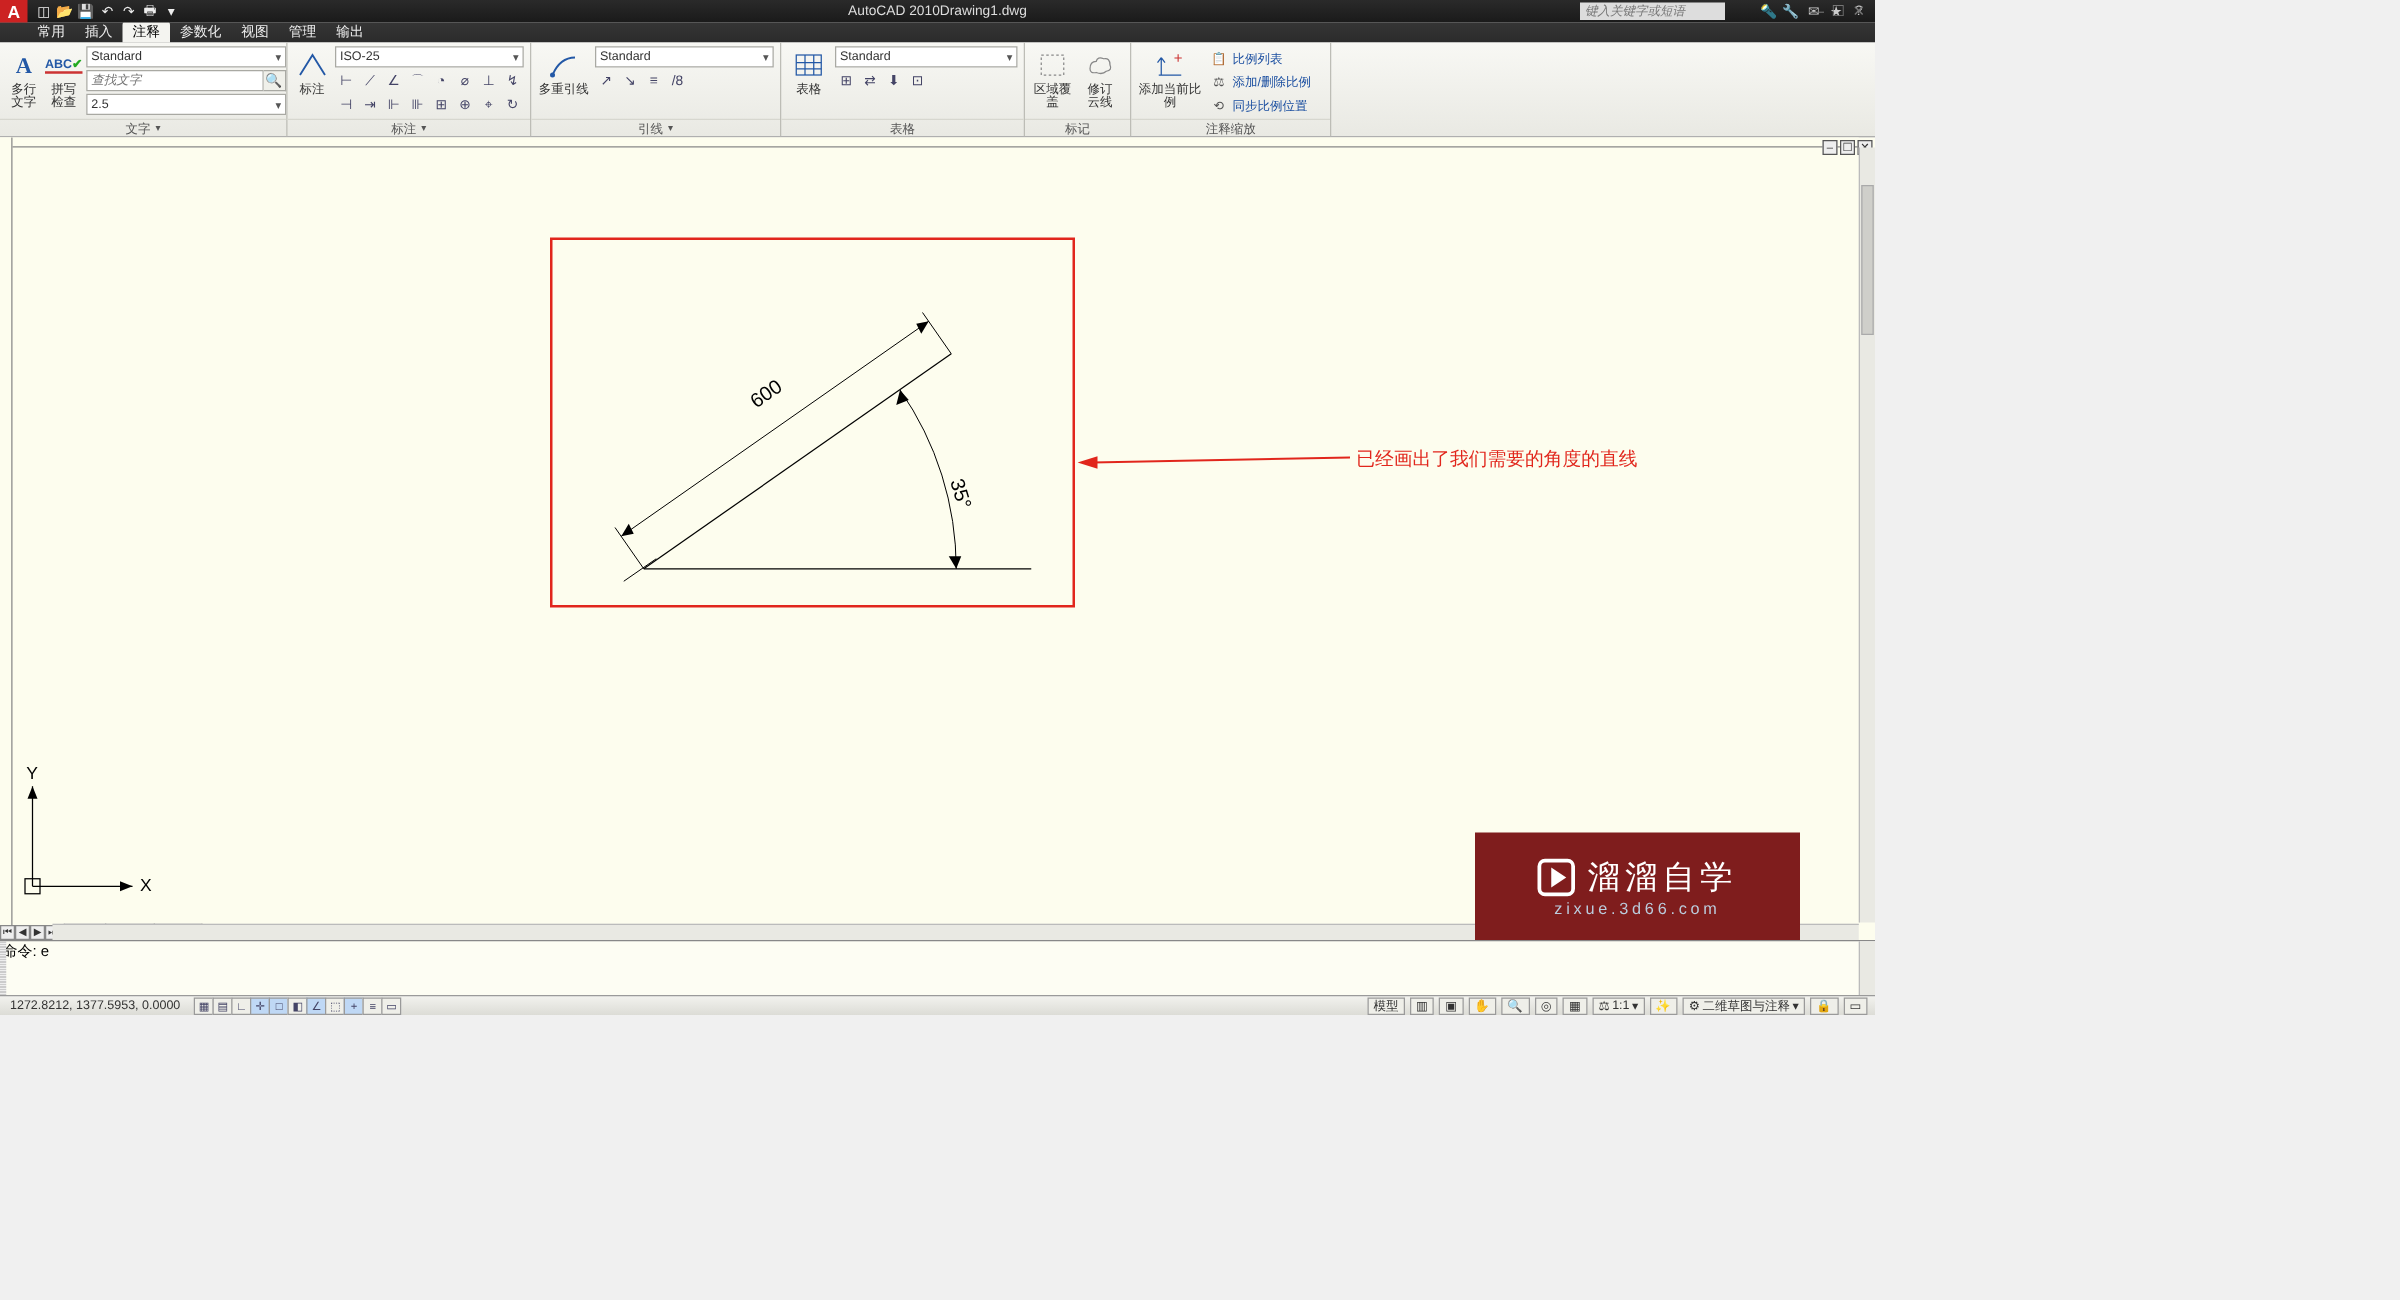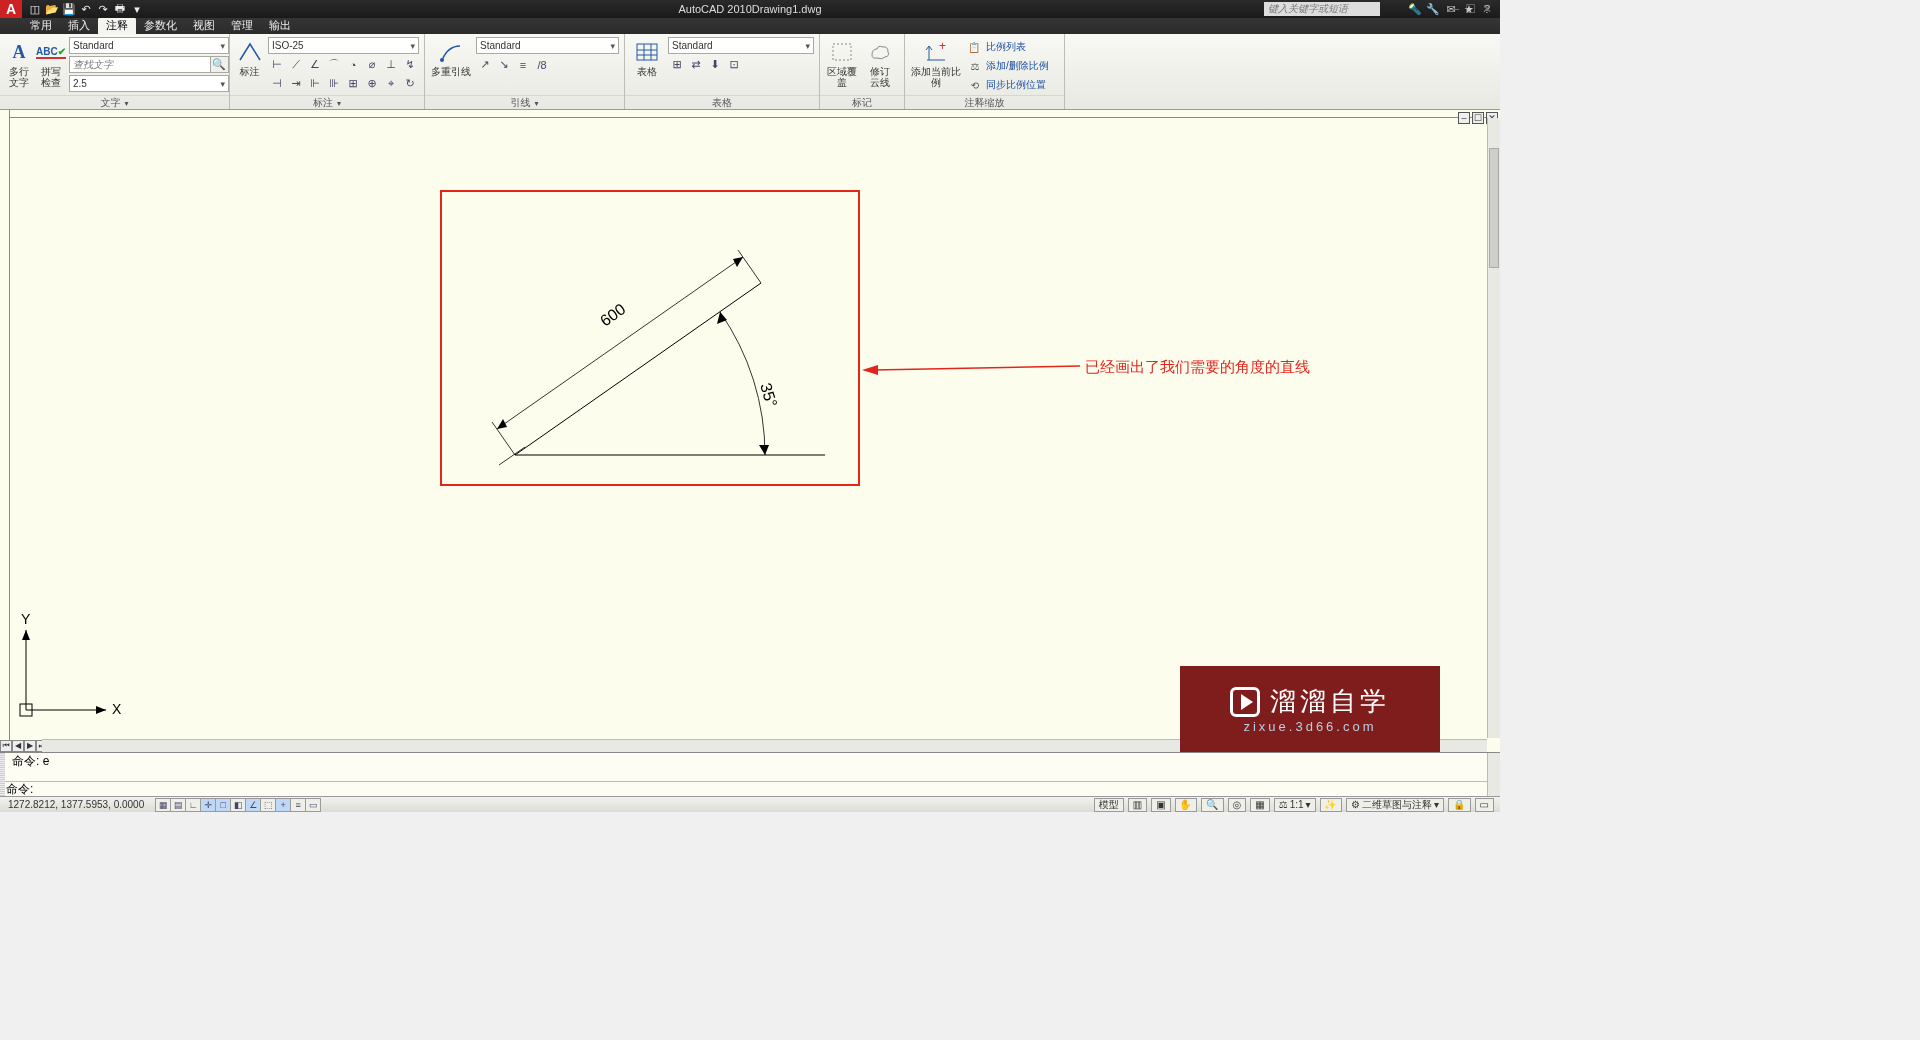--- a/index.html
+++ b/index.html
@@ -57,21 +57,21 @@
 .ucs{position:absolute;left:14px;bottom:28px;}
 .ucs svg{overflow:visible;}
 
 .redbox{position:absolute;border:2px solid #e1261c;}
 .drawing{position:absolute;}
 .annot-arrow{position:absolute;}
 .annot-text{position:absolute;color:#e1261c;font-size:15px;white-space:nowrap;}
 
 
 .cmdwrap{position:absolute;left:0;right:0;bottom:16px;height:44px;background:#fdfdf3;border-top:1px solid #888;font-family:"SimSun",monospace;font-size:12px;color:#000;}
-.cmdhist{height:28px;padding:1px 12px;overflow:hidden;line-height:14px;}
+.cmdhist{height:28px;padding:1px 2px;overflow:hidden;line-height:14px;}
 .cmdline{height:16px;border-top:1px solid #bbb;display:flex;align-items:center;padding:0 6px;}
 .cmdwrap .sbar{position:absolute;right:0;top:0;bottom:0;width:13px;background:#e9e9e3;border-left:1px solid #bbb;}
 .cmdgrip{position:absolute;left:0;top:0;bottom:0;width:5px;background:repeating-linear-gradient(#ccc,#ccc 1px,#eee 1px,#eee 2px);}
 
 
 .status{position:absolute;left:0;right:0;bottom:0;height:16px;background:linear-gradient(#f2f2ee,#dcdcd6);border-top:1px solid #9a9a9a;display:flex;align-items:center;font-size:10px;color:#333;}
 .status .coords{padding:0 8px;color:#333;}
 .status .tgl{display:flex;margin-left:4px;}
 .status .tg{width:16px;height:14px;border:1px solid #9a9a9a;margin-left:-1px;background:#efefe9;display:flex;align-items:center;justify-content:center;font-size:9px;color:#446;}
 .status .tg.on{background:#bfd8f5;}
@@ -379,23 +379,20 @@
     <div class="lt">布局2</div>
   </div>
   <div class="hscroll"></div>
 </div>
 
 <div class="cmdwrap">
   <div class="cmdgrip"></div>
   <div class="cmdhist">
     <div>命令: e</div>
   </div>
-  <div class="cmdline">
-      <span>命令:</span>
-    </div>
   <div class="sbar"></div>
 </div>
 
 <div class="status">
   <div class="coords">1272.8212, 1377.5953, 0.0000</div>
   <div class="tgl">
     <div class="tg">▦</div>
     <div class="tg">▤</div>
     <div class="tg">∟</div>
     <div class="tg on">✛</div>

